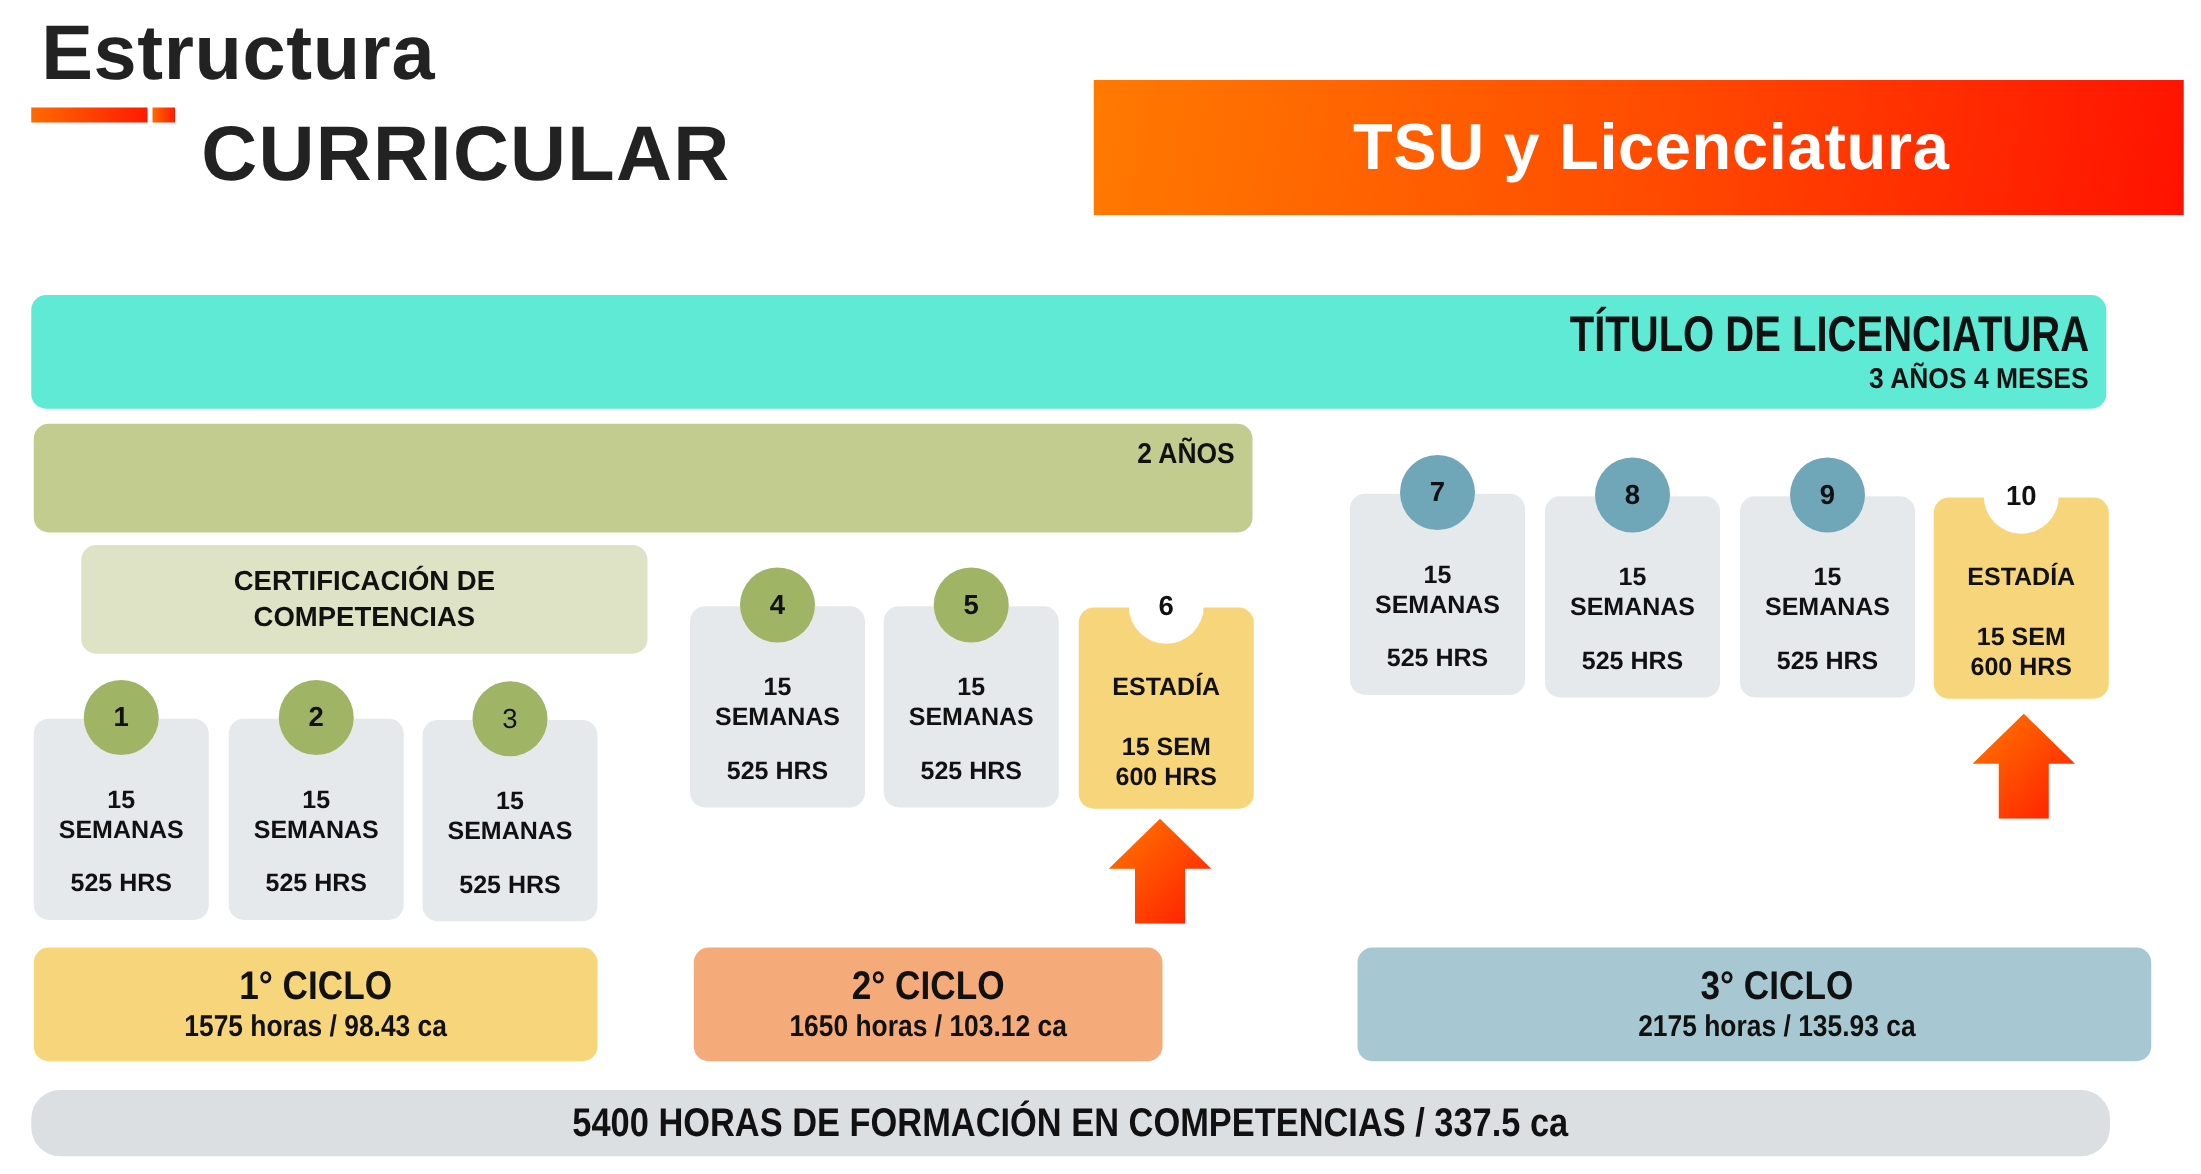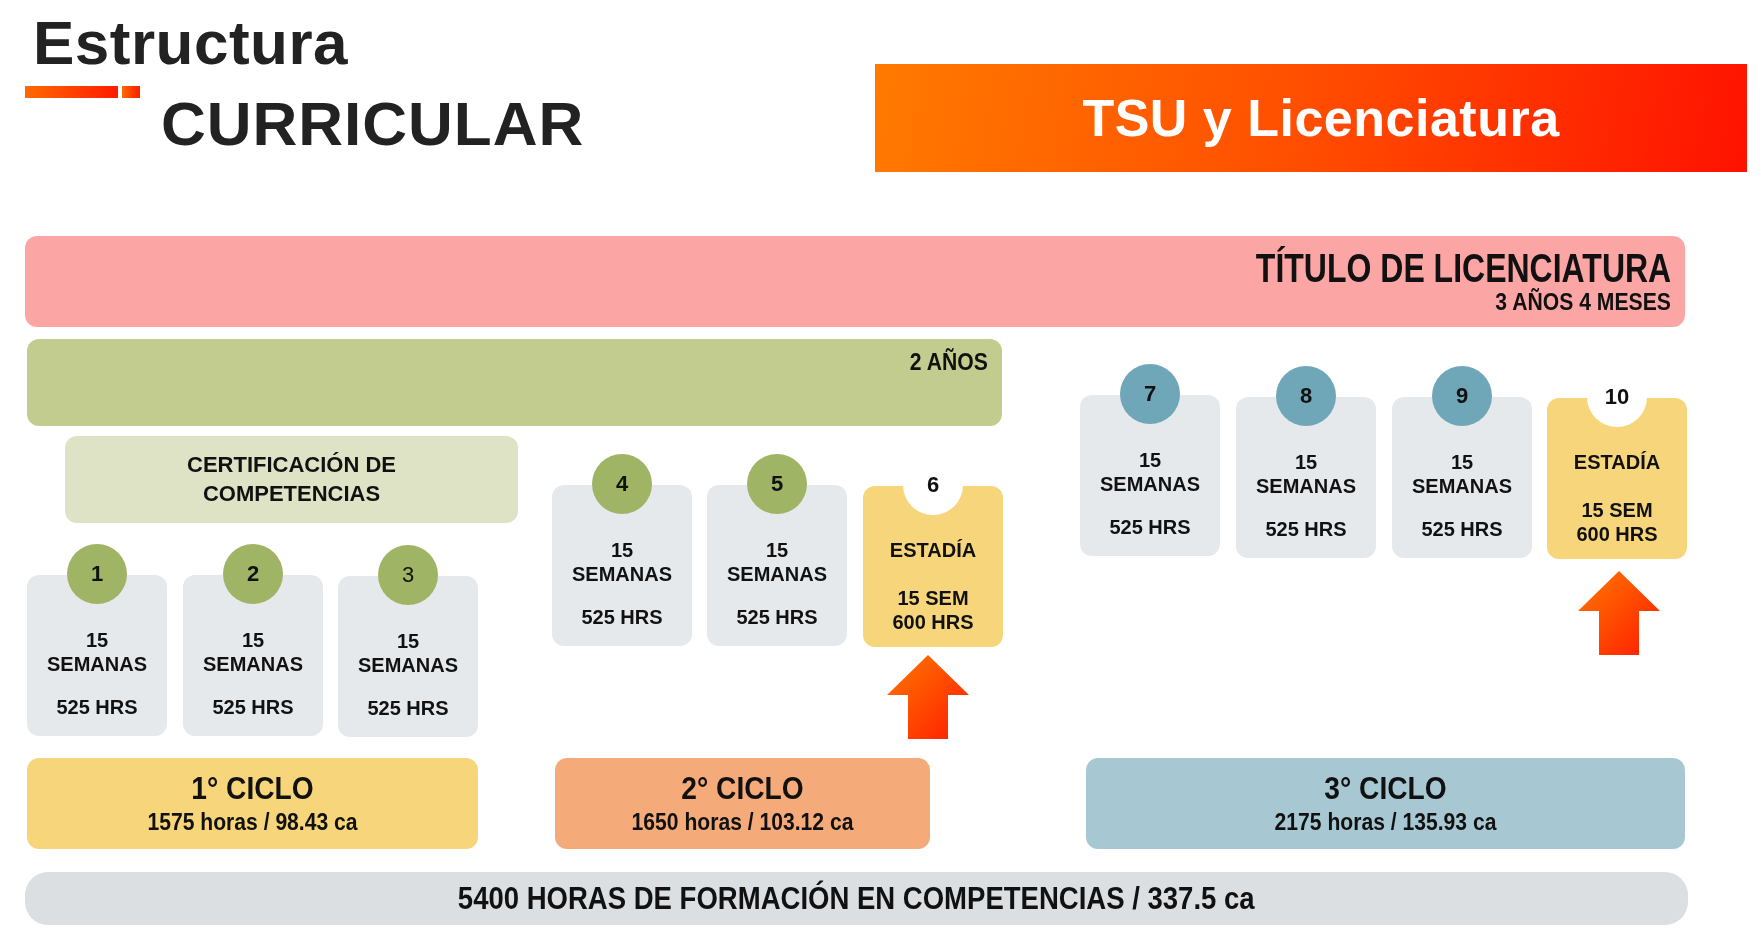--- a/index.html
+++ b/index.html
@@ -4,21 +4,21 @@
 <style>
   html, body { margin:0; padding:0; background:#ffffff; }
   body { width:1761px; height:939px; position:relative; overflow:hidden; font-family:"Liberation Sans", sans-serif; color:#111; }
   .abs { position:absolute; }
   .title-1 { left:14px; top:12px; font-size:62px; font-weight:700; color:#222; letter-spacing:0.5px; line-height:1;margin-left:19px; }
   .title-2 { left:161px; top:93px; font-size:62px; font-weight:700; color:#222; letter-spacing:1px; line-height:1; }
   .accent { top:86px; height:12px; background:linear-gradient(90deg,#ff6a00,#ff1a00); }
   .banner { left:875px; top:64px; width:872px; height:108px; background:linear-gradient(100deg,#ff7a00 0%,#ff4d00 50%,#ff1200 100%); display:flex; align-items:center; justify-content:center; }
   .banner span { color:#fff; font-size:52px; font-weight:700; letter-spacing:0.5px; margin-left:20px; }
   .bar { border-radius:12px; }
-  .lic { left:25px; top:236px; width:1660px; height:91px; background:#fca5a5; }
+  .lic { left:25px; top:236px; width:1660px; height:91px; background:#5eead4; }
   .tsu { left:27px; top:339px; width:975px; height:87px; background:#c2cc8f; }
   .bar-text { position:absolute; right:14px; text-align:right; }
   .bar-title { font-weight:700; font-size:40px; line-height:1; color:#111; display:inline-block; transform:scaleX(0.8); transform-origin:right center; }
   .bar-sub { font-weight:700; font-size:23px; line-height:1; color:#111; margin-top:3px; display:inline-block; transform:scaleX(0.92); transform-origin:right center; }
   .cert { left:25px; top:436px; width:453px; height:87px; background:#dde3c4; border-radius:12px; display:flex; flex-direction:column; align-items:center; justify-content:center; font-weight:700; font-size:22px; text-align:center; line-height:1.3;margin-left:40px; }
   .card { position:absolute; width:140px; height:161px; background:#e6e9ec; border-radius:12px; text-align:center; font-weight:700; font-size:20px; line-height:1.22; }
   .card.estadia { background:#f7d57a; }
   .card .l1 { position:absolute; left:0; right:0; top:53px; }
   .card .l3 { position:absolute; left:0; right:0; top:120px; }
   .card.estadia .l1 { top:52px; }
@@ -136,20 +136,20 @@
 </svg>
 
 <div class="cycle" style="left:27px;top:758px;width:451px;background:#f7d57a;">
   <span class="cname">1° CICLO</span>
   <span class="chours">1575 horas / 98.43 ca</span>
 </div>
 <div class="cycle" style="left:555px;top:758px;width:375px;background:#f5aa7a;">
   <span class="cname">2° CICLO</span>
   <span class="chours">1650 horas / 103.12 ca</span>
 </div>
-<div class="cycle" style="left:1086px;top:758px;width:599px;background:#a7c8d2;">
+<div class="cycle" style="left:1086px;top:758px;width:599px;background:#a7c8d2;padding-left:36px;">
   <span class="cname">3° CICLO</span>
   <span class="chours">2175 horas / 135.93 ca</span>
 </div>
 
 <div class="abs total">
   <span>5400 HORAS DE FORMACIÓN EN COMPETENCIAS / 337.5 ca</span>
 </div>
 
 </body></html>

